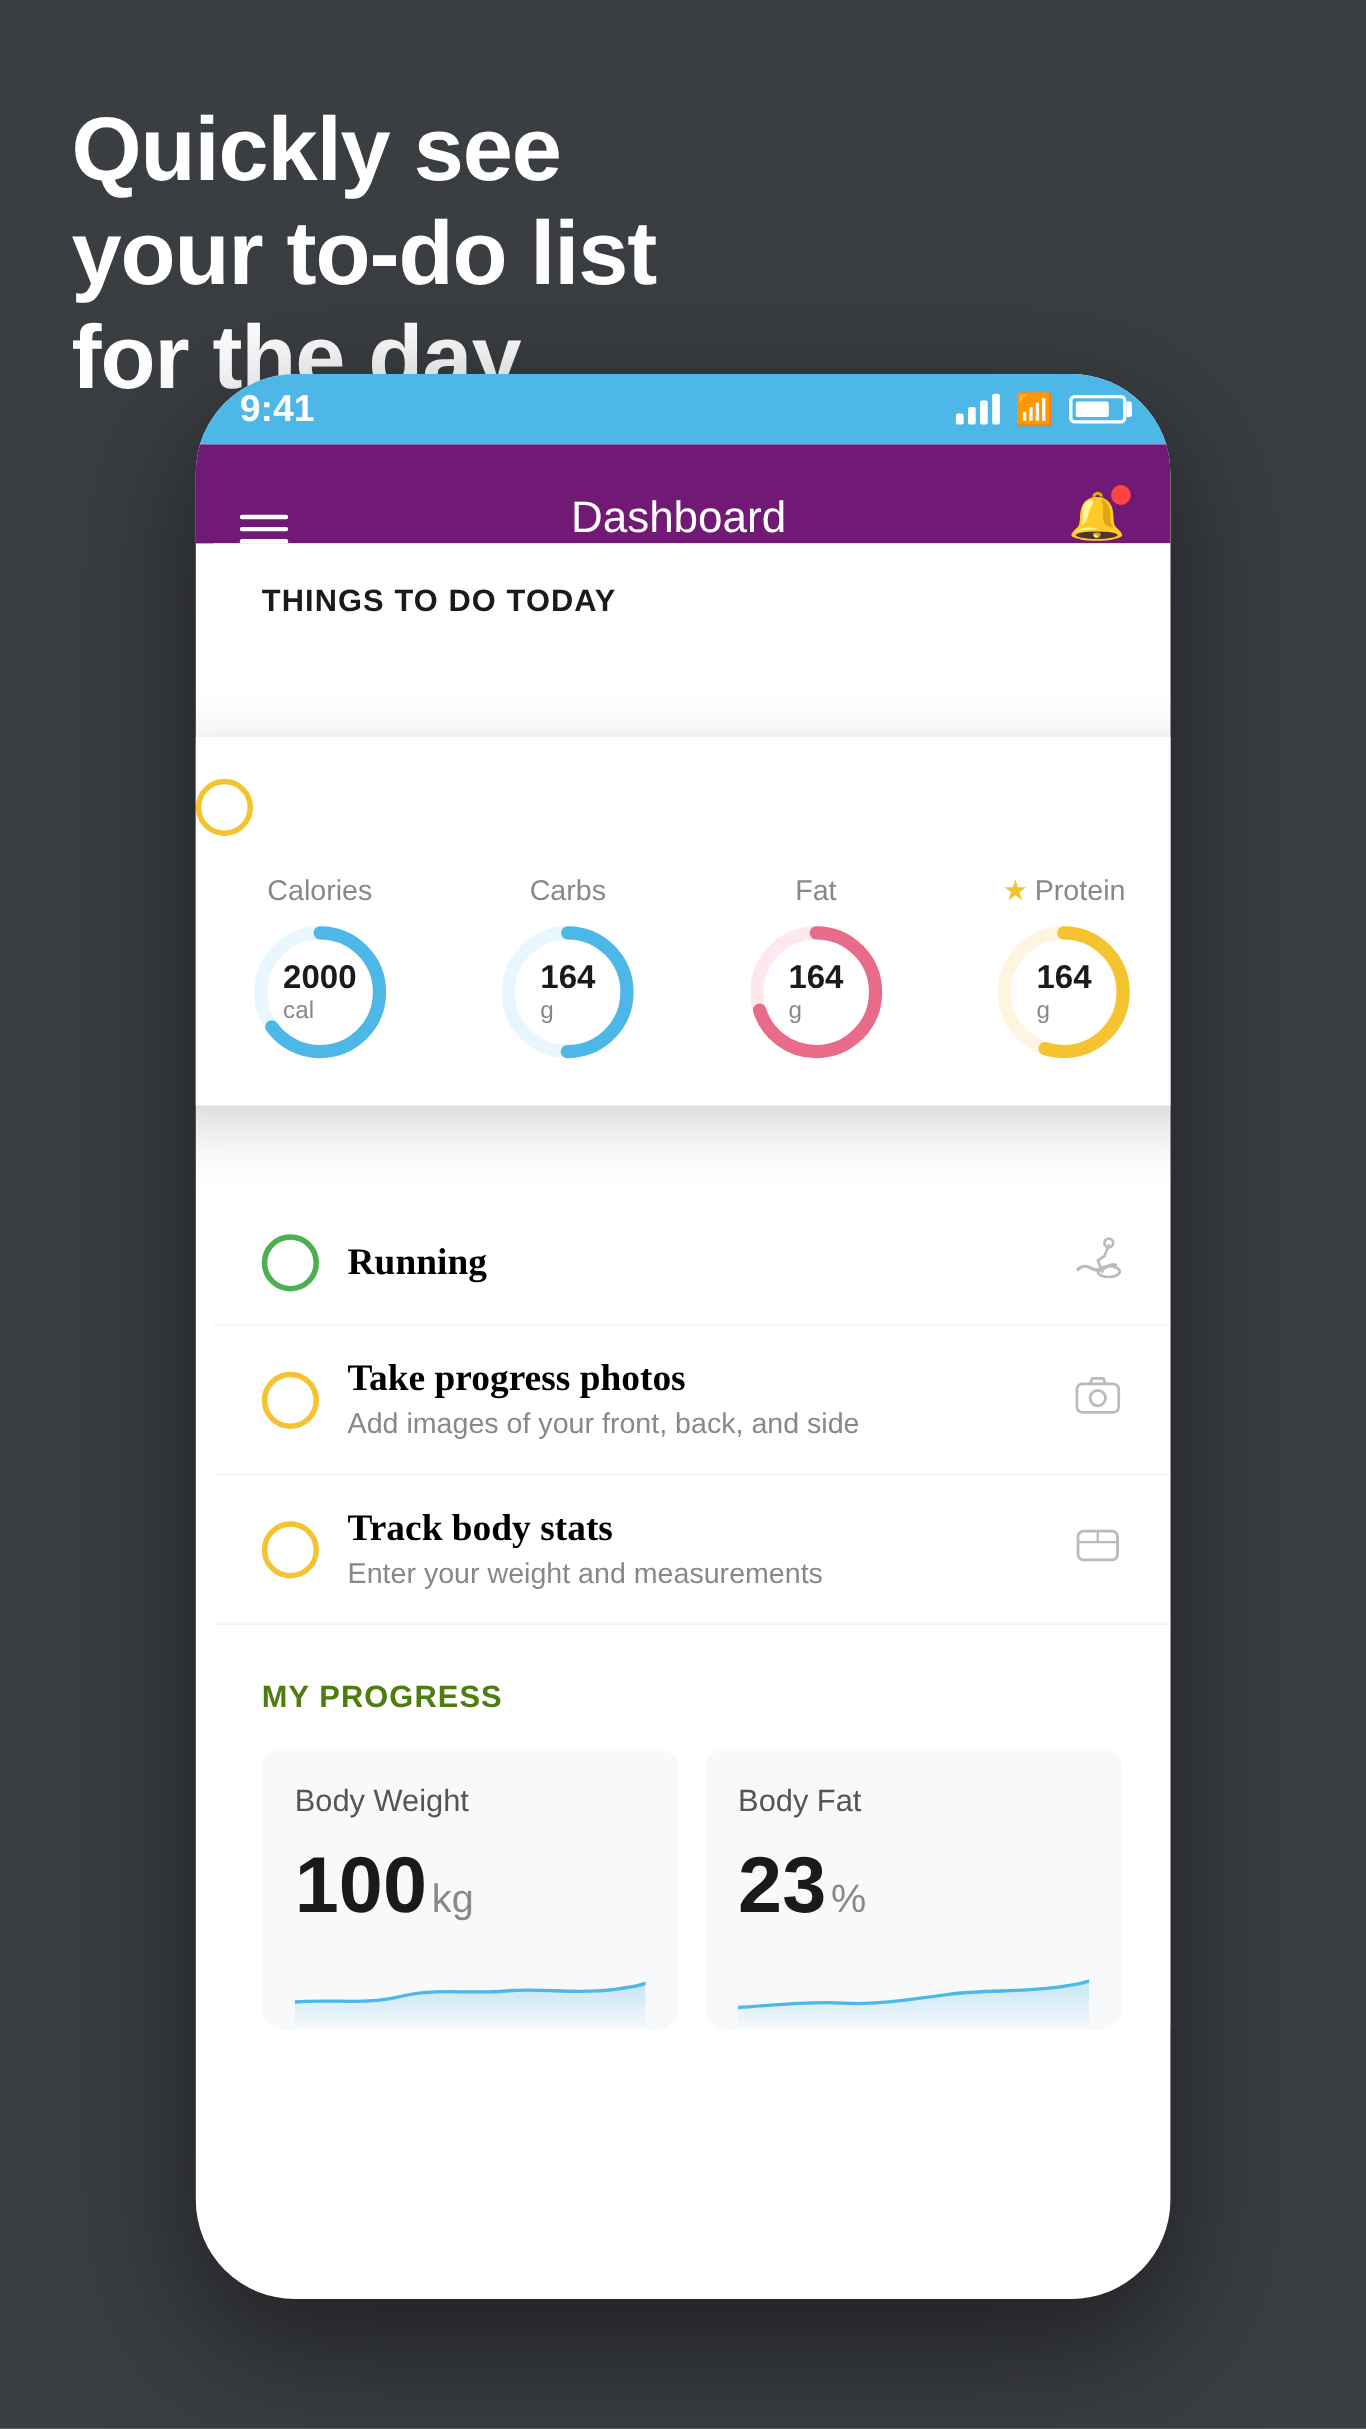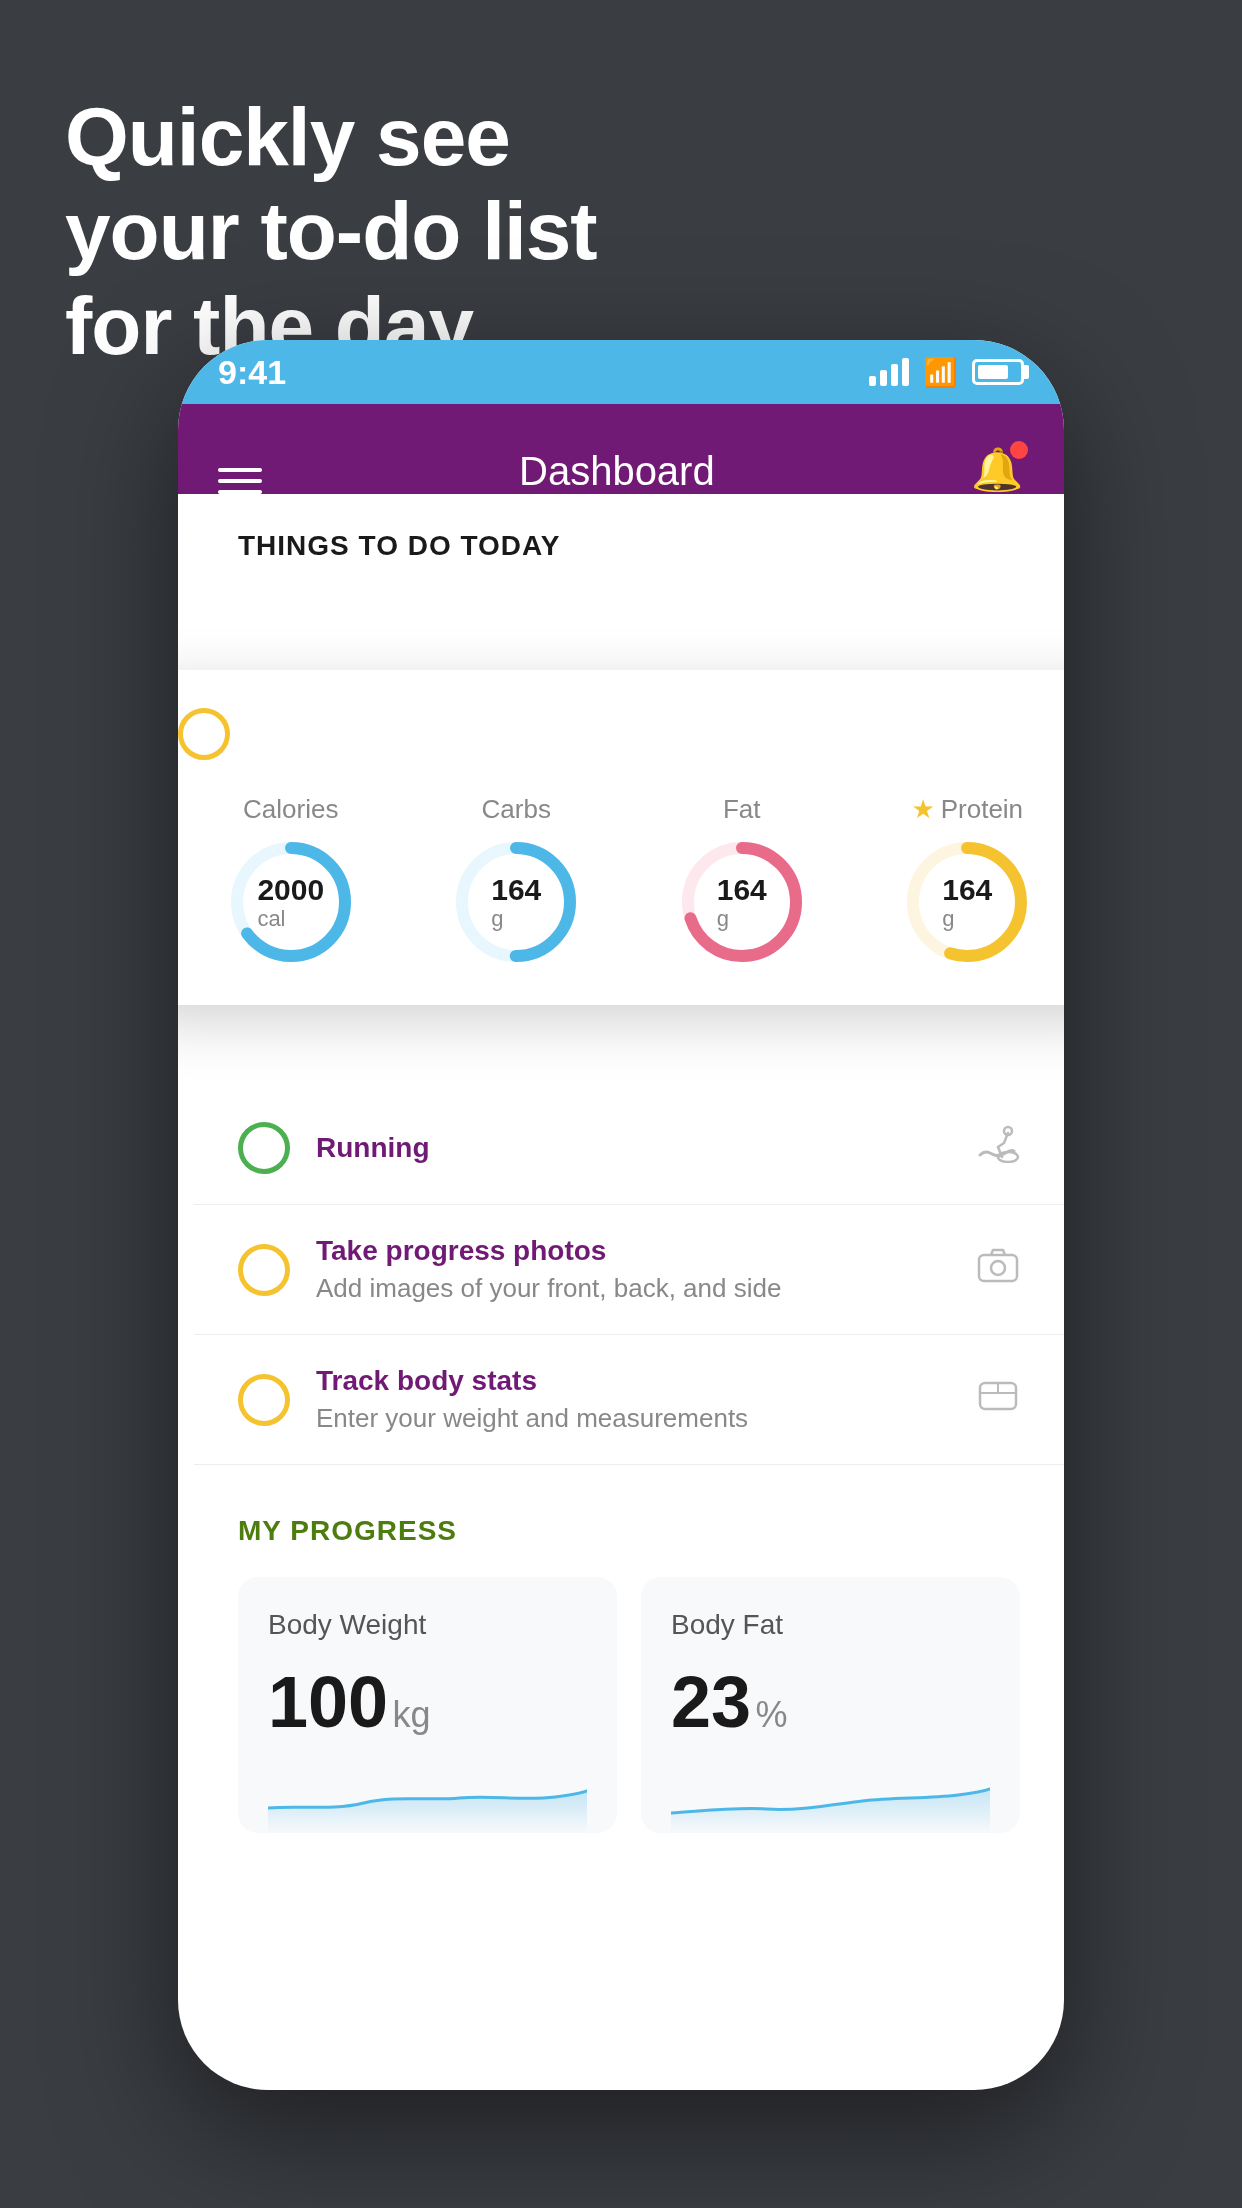--- a/index.html
+++ b/index.html
@@ -250,23 +250,24 @@
       width: 52px;
       height: 52px;
       border-radius: 50%;
       flex-shrink: 0;
     }
     .todo-circle.green { border: 5px solid #4caf50; }
     .todo-circle.yellow { border: 5px solid #f5c330; }
 
     .todo-content { flex: 1; }
     .todo-title {
-      font-size: 28px;
+      font-size: 34px;
       font-weight: 600;
-      color: #701a75;
+      color: #000000;
+      font-family: Liberation Serif, serif;
     }
     .todo-sub {
       font-size: 26px;
       color: #888;
       margin-top: 6px;
     }
     .todo-icon {
       font-size: 38px;
       color: #bbb;
     }

